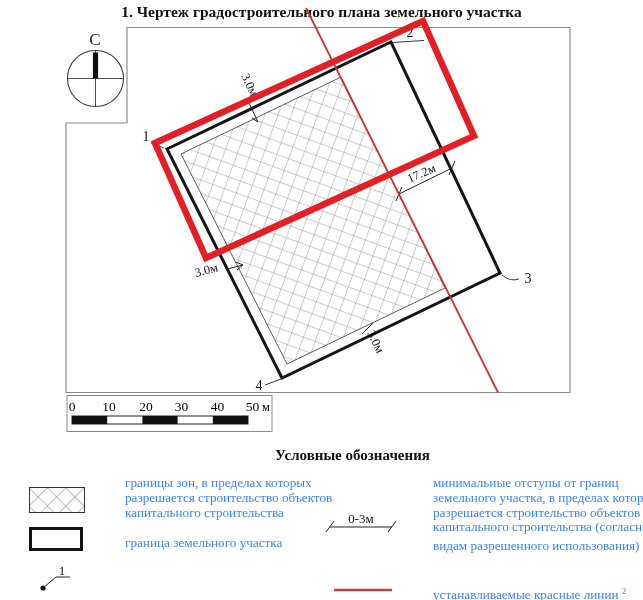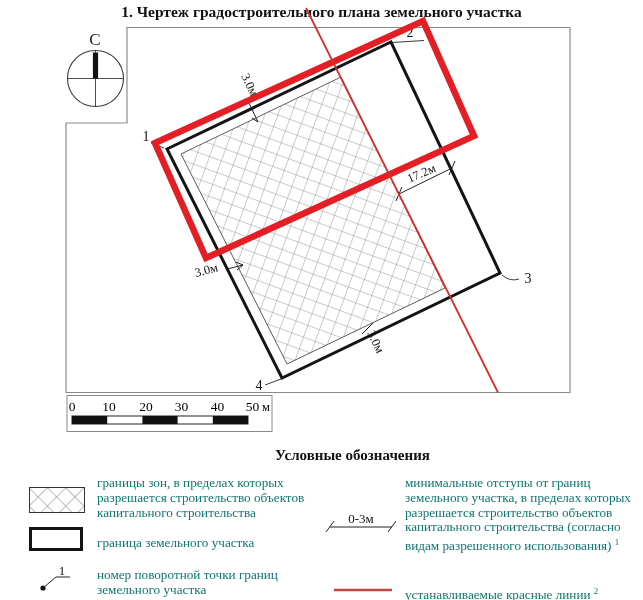--- a/index.html
+++ b/index.html
@@ -1,21 +1,21 @@
 <!DOCTYPE html>
 <html><head>
 <meta charset="utf-8">
 <style>
   html,body{margin:0;padding:0;background:#fff;}
   #page{position:relative;width:643px;height:600px;background:#ffffff;overflow:hidden;
         font-family:"Liberation Serif","DejaVu Serif",serif;color:#111;}
   .abs{position:absolute;}
   #doc-title{top:3px;left:0;width:643px;text-align:center;font-weight:bold;font-size:15.5px;}
   #legend-title{top:447px;left:60px;width:585px;text-align:center;font-weight:bold;font-size:15px;}
-  .leg-text{font-size:13.2px;line-height:14.8px;color:#0f766e;}
+  .leg-text{font-size:13.2px;line-height:14.8px;color:#3b82f6;margin-left:28px;}
   .leg-text sup{font-size:9px;}
   #leg-txt-1{top:476px;left:97px;width:228px;}
   #leg-txt-2{top:536px;left:97px;width:228px;font-family:Liberation Serif, serif;}
   #leg-txt-3{top:568px;left:97px;width:228px;}
   #leg-txt-4{top:476px;left:405px;width:240px;}
   #leg-txt-5{top:584px;left:405px;width:240px;}
   #leg-sym-2{top:527px;left:29px;width:48px;height:18px;border:3.5px solid #141414;background:#fff;}
   svg text{font-family:"Liberation Serif","DejaVu Serif",serif;}
 </style>
 </head>
@@ -106,21 +106,20 @@
   <div id="leg-txt-1" class="abs leg-text">границы зон, в пределах которых разрешается строительство объектов капитального строительства</div>
 
   <div id="leg-sym-2" class="abs"></div>
   <div id="leg-txt-2" class="abs leg-text">граница земельного участка</div>
 
   <svg class="abs" style="top:560px;left:32px" width="50" height="36" viewBox="0 0 50 36">
     <circle cx="11" cy="28" r="2.6" fill="#111"></circle>
     <path d="M11,28 L24,17 H38" fill="none" stroke="#222" stroke-width="1"></path>
     <text x="30" y="15" text-anchor="middle" font-size="13" fill="#111">1</text>
   </svg>
-  <div id="leg-txt-3" class="abs leg-text">номер поворотной точки границ земельного участка</div>
 
   <svg class="abs" style="top:508px;left:322px" width="76" height="26" viewBox="0 0 76 26">
     <text x="39" y="15" text-anchor="middle" font-size="13" fill="#111">0-3м</text>
     <line x1="8" y1="19" x2="70" y2="19" stroke="#222" stroke-width="1"></line>
     <line x1="4" y1="24" x2="12" y2="13" stroke="#222" stroke-width="1"></line>
     <line x1="66" y1="24" x2="74" y2="13" stroke="#222" stroke-width="1"></line>
   </svg>
   <div id="leg-txt-4" class="abs leg-text">
     <span>минимальные отступы от границ земельного участка, в пределах которых разрешается строительство объектов капитального строительства (согласно видам разрешенного использования)</span>
     <sup>1</sup>

